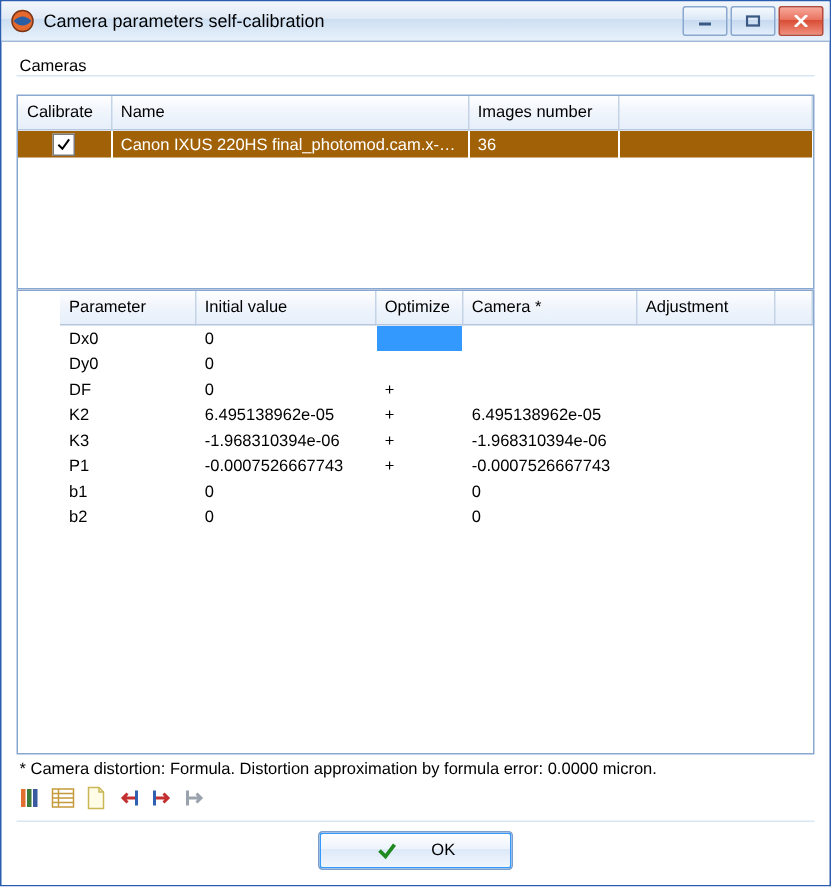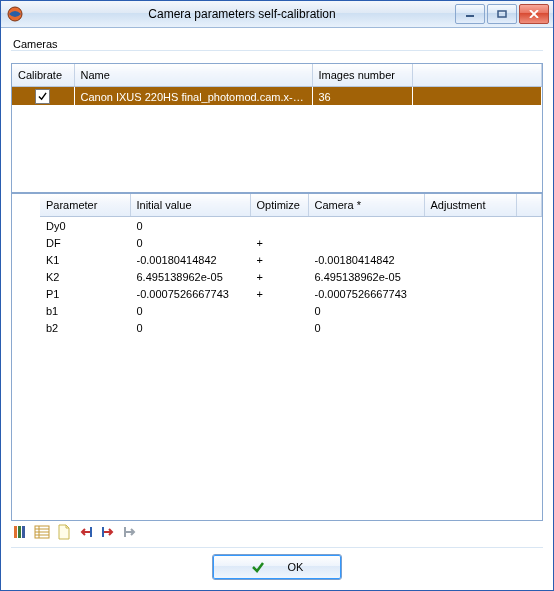--- a/index.html
+++ b/index.html
@@ -37,21 +37,20 @@
     margin-right: 6px;
     flex-shrink: 0;
   }
   .titlebar .title {
     flex: 1 1 auto;
     color: #000;
     font-size: 12px;
     white-space: nowrap;
     text-overflow: ellipsis;
     overflow: hidden;
-    text-align: center;
   }
   .win-controls {
     display: flex;
     gap: 2px;
   }
   .win-btn {
     width: 28px;
     height: 18px;
     border: 1px solid #8aa8cf;
     border-radius: 2px;
@@ -290,52 +289,60 @@
             <th>Parameter</th>
             <th>Initial value</th>
             <th>Optimize</th>
             <th>Camera *</th>
             <th>Adjustment</th>
             <th></th>
           </tr>
         </thead>
         <tbody id="coeffs-body">
             <tr>
+              <td>Dx0</td>
+              <td>0</td>
+              <td class="optimize-selected"></td>
+              <td></td>
+              <td></td>
+              <td></td>
+            </tr>
+            <tr>
               <td>Dy0</td>
               <td>0</td>
               <td></td>
               <td></td>
               <td></td>
               <td></td>
             </tr>
             <tr>
               <td>DF</td>
               <td>0</td>
               <td>+</td>
               <td></td>
-              <td></td>
-              <td></td>
-            </tr>
-            <tr>
-              <td>K1</td>
-              <td>-0.00180414842</td>
-              <td>+</td>
-              <td>-0.00180414842</td>
               <td></td>
               <td></td>
             </tr>
             <tr>
               <td>K2</td>
               <td>6.495138962e-05</td>
               <td>+</td>
               <td>6.495138962e-05</td>
               <td></td>
               <td></td>
             </tr>
             <tr>
+              <td>K3</td>
+              <td>-1.968310394e-06</td>
+              <td>+</td>
+              <td>-1.968310394e-06</td>
+              <td></td>
+              <td></td>
+            </tr>
+            <tr>
               <td>P1</td>
               <td>-0.0007526667743</td>
               <td>+</td>
               <td>-0.0007526667743</td>
               <td></td>
               <td></td>
             </tr>
             <tr>
               <td>b1</td>
               <td>0</td>
@@ -349,20 +356,21 @@
               <td>0</td>
               <td></td>
               <td>0</td>
               <td></td>
               <td></td>
             </tr>
           </tbody>
       </table>
     </div>
 
+    <div class="note">* Camera distortion: Formula. Distortion approximation by formula error: 0.0000 micron.</div>
 
     <div class="toolbar">
       <div class="tool-btn">
         <svg width="16" height="16">
           <rect x="2" y="2" width="3" height="12" fill="#e07030"></rect>
           <rect x="6" y="2" width="3" height="12" fill="#3a7a3a"></rect>
           <rect x="10" y="2" width="3" height="12" fill="#3a5aa0"></rect>
         </svg>
       </div>
       <div class="tool-btn">

